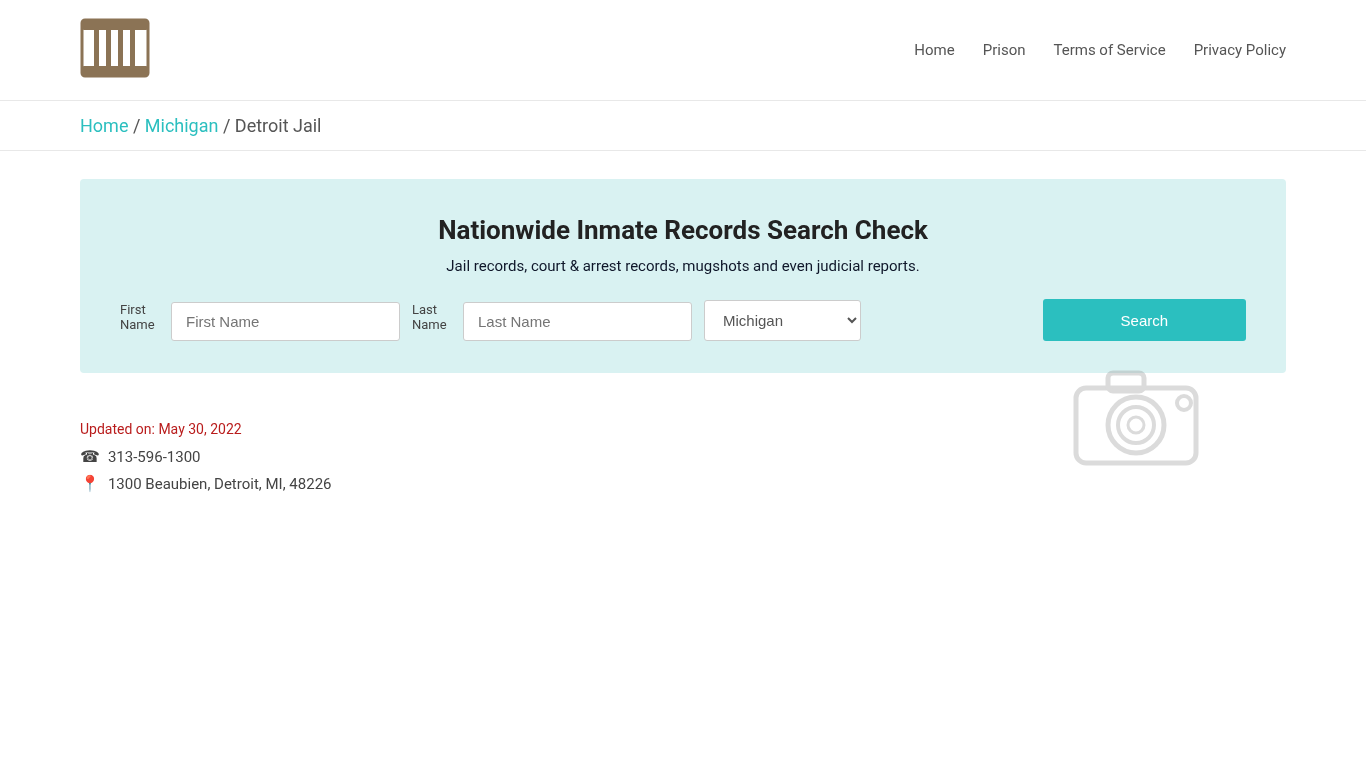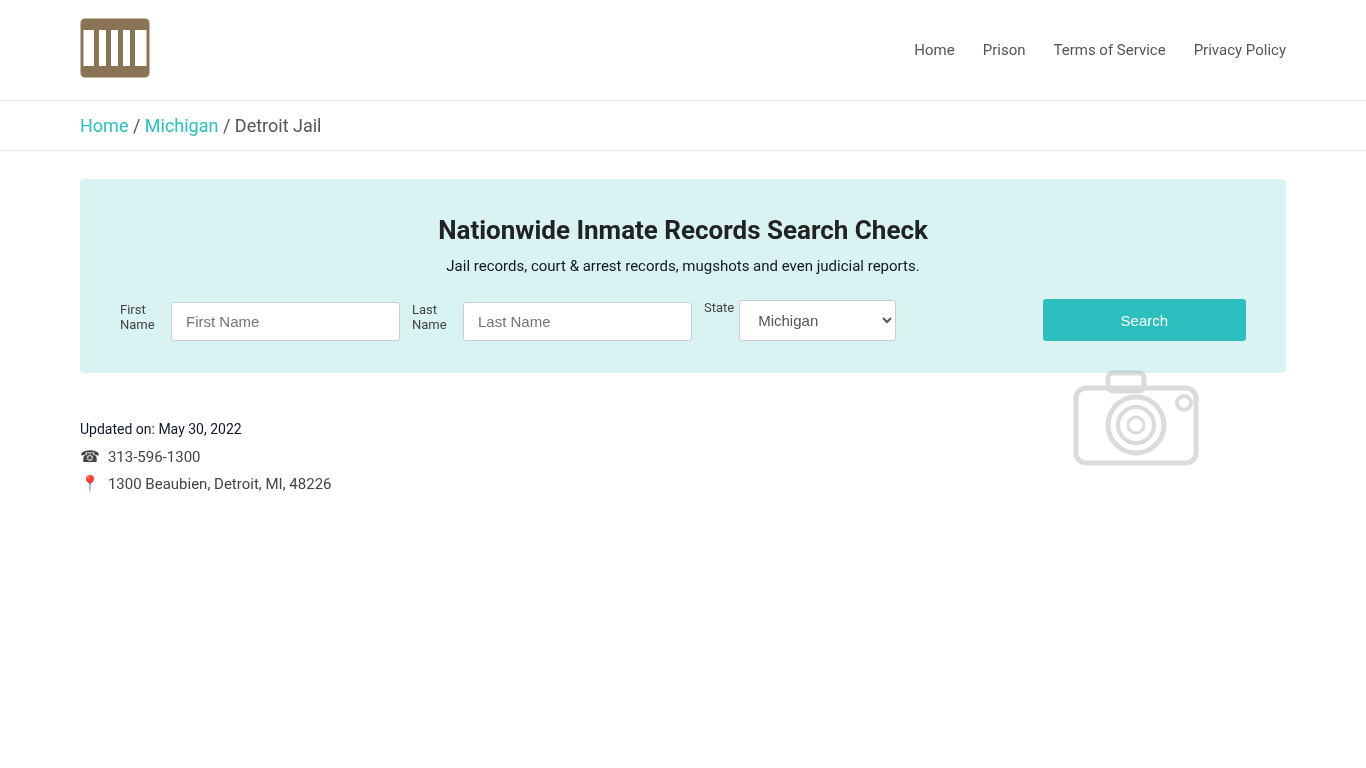--- a/index.html
+++ b/index.html
@@ -147,21 +147,21 @@
     .page-title {
       font-size: 36px;
       font-weight: 700;
       color: #222;
       margin-bottom: 16px;
       line-height: 1.2;
     }
 
     .updated-date {
       font-size: 14px;
-      color: #0f172a;
+      color: #b91c1c;
       margin-bottom: 10px;
     }
 
     .info-row {
       display: flex;
       align-items: center;
       gap: 8px;
       font-size: 15px;
       color: #444;
       margin-bottom: 8px;
@@ -235,21 +235,20 @@
   <div class="search-form">
     <div class="form-group first-name">
       <label>First Name</label>
       <input type="text" placeholder="First Name" style="">
     </div>
     <div class="form-group last-name">
       <label>Last Name</label>
       <input type="text" placeholder="Last Name" style="">
     </div>
     <div class="form-group state">
-      <label>State</label>
       <select id="state-select">
       <option value="Alabama">Alabama</option><option value="Alaska">Alaska</option><option value="Arizona">Arizona</option><option value="Arkansas">Arkansas</option><option value="California">California</option><option value="Colorado">Colorado</option><option value="Connecticut">Connecticut</option><option value="Delaware">Delaware</option><option value="Florida">Florida</option><option value="Georgia">Georgia</option><option value="Hawaii">Hawaii</option><option value="Idaho">Idaho</option><option value="Illinois">Illinois</option><option value="Indiana">Indiana</option><option value="Iowa">Iowa</option><option value="Kansas">Kansas</option><option value="Kentucky">Kentucky</option><option value="Louisiana">Louisiana</option><option value="Maine">Maine</option><option value="Maryland">Maryland</option><option value="Massachusetts">Massachusetts</option><option value="Michigan" selected="">Michigan</option><option value="Minnesota">Minnesota</option><option value="Mississippi">Mississippi</option><option value="Missouri">Missouri</option><option value="Montana">Montana</option><option value="Nebraska">Nebraska</option><option value="Nevada">Nevada</option><option value="New Hampshire">New Hampshire</option><option value="New Jersey">New Jersey</option><option value="New Mexico">New Mexico</option><option value="New York">New York</option><option value="North Carolina">North Carolina</option><option value="North Dakota">North Dakota</option><option value="Ohio">Ohio</option><option value="Oklahoma">Oklahoma</option><option value="Oregon">Oregon</option><option value="Pennsylvania">Pennsylvania</option><option value="Rhode Island">Rhode Island</option><option value="South Carolina">South Carolina</option><option value="South Dakota">South Dakota</option><option value="Tennessee">Tennessee</option><option value="Texas">Texas</option><option value="Utah">Utah</option><option value="Vermont">Vermont</option><option value="Virginia">Virginia</option><option value="Washington">Washington</option><option value="West Virginia">West Virginia</option><option value="Wisconsin">Wisconsin</option><option value="Wyoming">Wyoming</option></select>
     </div>
     <button class="search-btn">Search</button>
   </div>
 </div>
 
 <div class="main-content">
   <div class="content-area">
     <p class="updated-date">Updated on: May 30, 2022</p>

